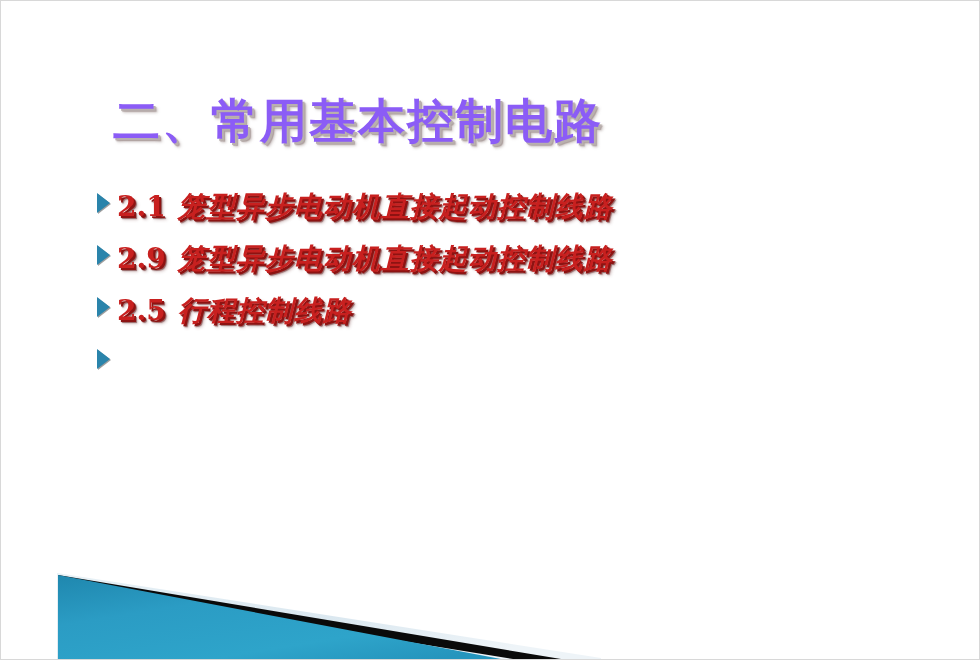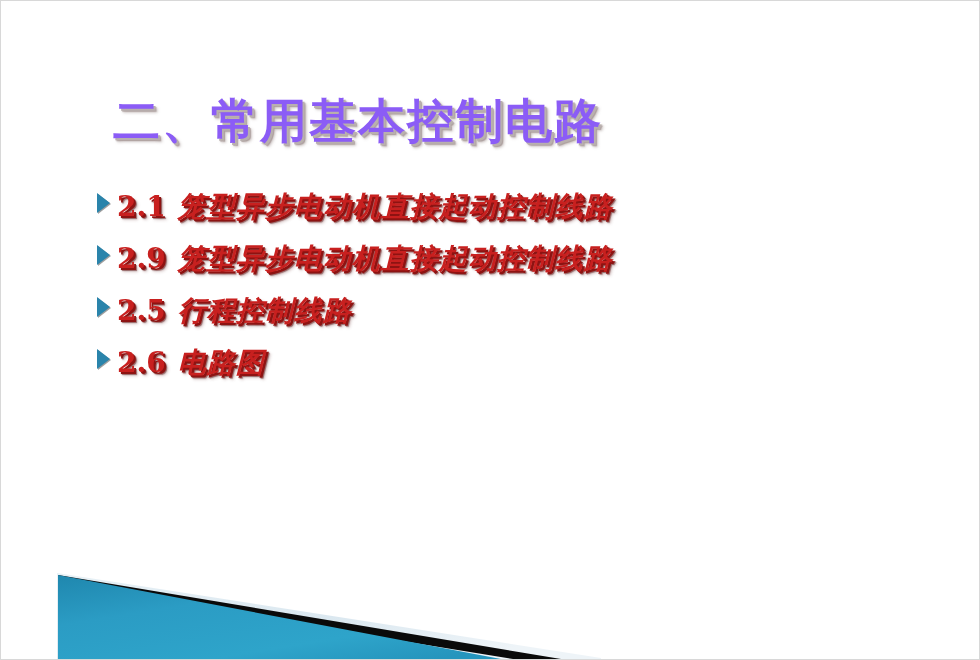--- a/index.html
+++ b/index.html
@@ -133,23 +133,20 @@
 
     <div class="bullet-item">
       <span class="bullet-marker"></span>
       <span class="bullet-text">
         <span class="bullet-num">2.5</span><span class="bullet-cn">行程控制线路</span>
       </span>
     </div>
 
     <div class="bullet-item">
       <span class="bullet-marker"></span>
-      <span class="bullet-text">
-        <span class="bullet-num">2.6</span><span class="bullet-cn">电路图</span>
-      </span>
     </div>
 
   </div>
 
   <div class="corner-decoration">
     <svg width="600" height="130" viewBox="0 0 600 130" xmlns="http://www.w3.org/2000/svg">
       <defs>
         <linearGradient id="tealGrad" x1="0" y1="0" x2="0.85" y2="1">
           <stop offset="0%" stop-color="#1f87ae"></stop>
           <stop offset="35%" stop-color="#2b9cc4"></stop>

